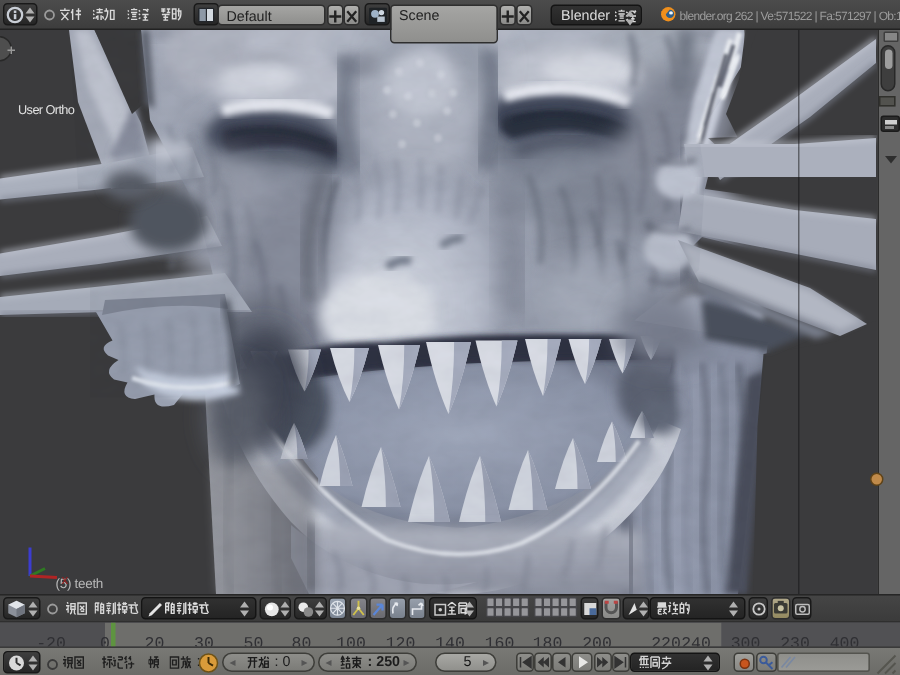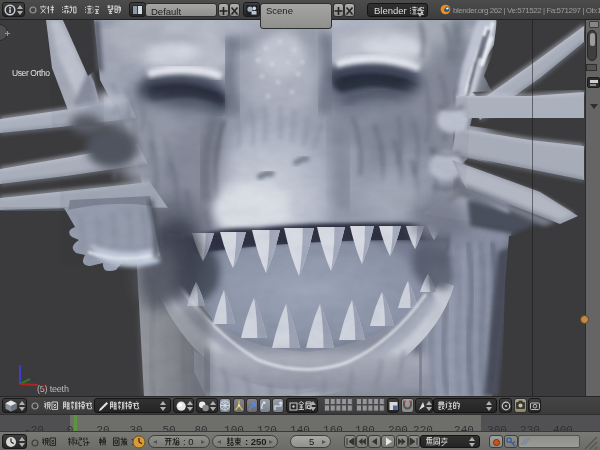--- a/index.html
+++ b/index.html
@@ -723,21 +723,21 @@
 <div class="num" style="left:103px;">20</div>
 <div class="num" style="left:136px;">30</div>
 <div class="num" style="left:169px;">50</div>
 <div class="num" style="left:201px;">80</div>
 <div class="num" style="left:234px;">100</div>
 <div class="num" style="left:267px;">120</div>
 <div class="num" style="left:300px;">140</div>
 <div class="num" style="left:333px;">160</div>
 <div class="num" style="left:365px;">180</div>
 <div class="num" style="left:398px;">200</div>
-<div class="num" style="left:423px;">220</div>
+<div class="num" style="left:444px;">220</div>
 <div class="num" style="left:464px;">240</div>
 <div class="num" style="left:497px;">300</div>
 <div class="num" style="left:530px;">230</div>
 <div class="num" style="left:563px;">400</div>
 </div>
 <div id="tlhead" class="bar">
 <div class="ebtn" style="left:2px;width:25px;"></div>
 <svg style="position:absolute;left:5px;top:4px;" width="12" height="12" viewBox="0 0 12 12">
 <circle cx="6" cy="6" r="5" fill="#d9d9d9"></circle>
       <path d="M6 6 L6 2.5 M6 6 L8.7 7.6" stroke="#2e2e2e" stroke-width="1.3" fill="none"></path>

